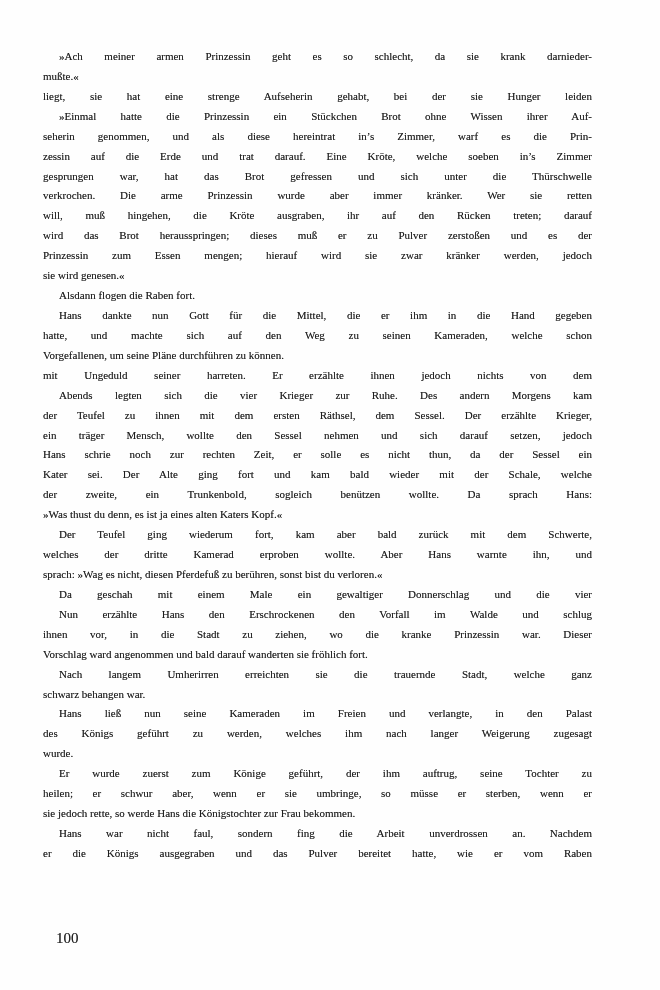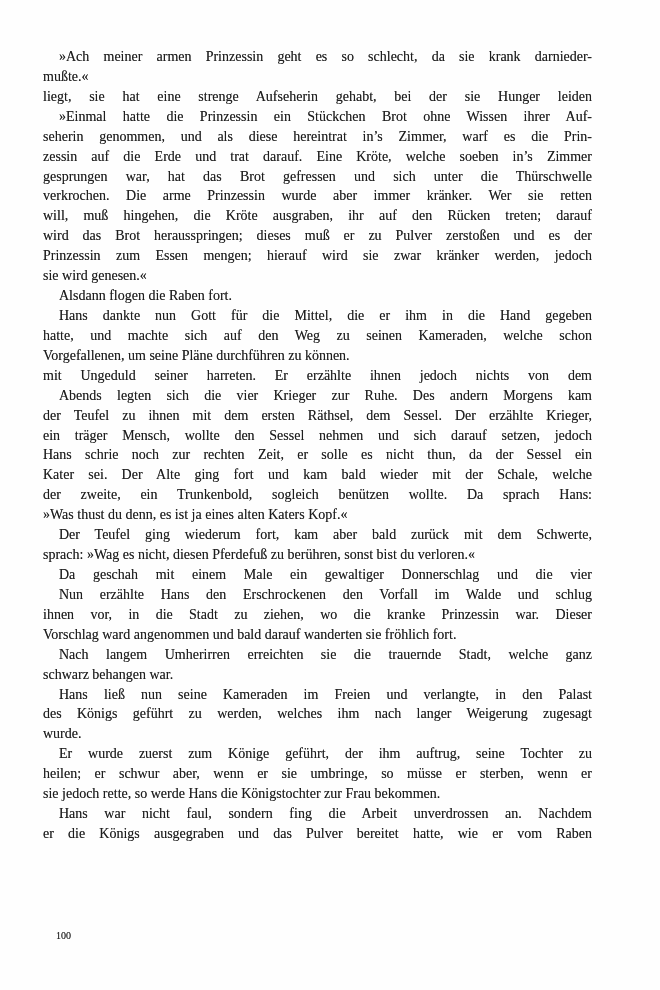--- a/index.html
+++ b/index.html
@@ -13,21 +13,21 @@
     height: 990px;
     background: #fefefe;
     overflow: hidden;
   }
   .text-block {
     position: absolute;
     left: 43px;
     top: 47px;
     width: 549px;
     font-family: "Liberation Serif", "DejaVu Serif", serif;
-    font-size: 14px;
+    font-size: 11px;
     color: #1e1e1e;
     text-shadow: 0 0 0.35px rgba(30,30,30,0.55);
   }
   .para {
     margin: 0;
     padding: 0;
   }
   .line {
     height: 19.93px;
     line-height: 19.93px;
@@ -40,21 +40,21 @@
     text-indent: 16px;
   }
   .line.plast {
     text-align-last: left;
   }
   .folio {
     position: absolute;
     left: 56px;
     top: 930px;
     font-family: "Liberation Serif", "DejaVu Serif", serif;
-    font-size: 10px;
+    font-size: 15px;
     color: #222222;
     text-shadow: 0 0 0.3px rgba(30,30,30,0.5);
   }
 </style>
 </head>
 <body>
 
 <div class="page">
   <div class="text-block">
       <div class="para">
@@ -86,20 +86,21 @@
         <div class="line first">Abends legten sich die vier Krieger zur Ruhe. Des andern Morgens kam</div>
         <div class="line">der Teufel zu ihnen mit dem ersten Räthsel, dem Sessel. Der erzählte Krieger,</div>
         <div class="line">ein träger Mensch, wollte den Sessel nehmen und sich darauf setzen, jedoch</div>
         <div class="line">Hans schrie noch zur rechten Zeit, er solle es nicht thun, da der Sessel ein</div>
         <div class="line">Kater sei. Der Alte ging fort und kam bald wieder mit der Schale, welche</div>
         <div class="line">der zweite, ein Trunkenbold, sogleich benützen wollte. Da sprach Hans:</div>
         <div class="line plast">»Was thust du denn, es ist ja eines alten Katers Kopf.«</div>
       </div>
       <div class="para">
         <div class="line first">Der Teufel ging wiederum fort, kam aber bald zurück mit dem Schwerte,</div>
+        <div class="line">welches der dritte Kamerad erproben wollte. Aber Hans warnte ihn, und</div>
         <div class="line plast">sprach: »Wag es nicht, diesen Pferdefuß zu berühren, sonst bist du verloren.«</div>
       </div>
       <div class="para">
         <div class="line first">Da geschah mit einem Male ein gewaltiger Donnerschlag und die vier</div>
       </div>
       <div class="para">
         <div class="line first">Nun erzählte Hans den Erschrockenen den Vorfall im Walde und schlug</div>
         <div class="line">ihnen vor, in die Stadt zu ziehen, wo die kranke Prinzessin war. Dieser</div>
         <div class="line plast">Vorschlag ward angenommen und bald darauf wanderten sie fröhlich fort.</div>
       </div>

